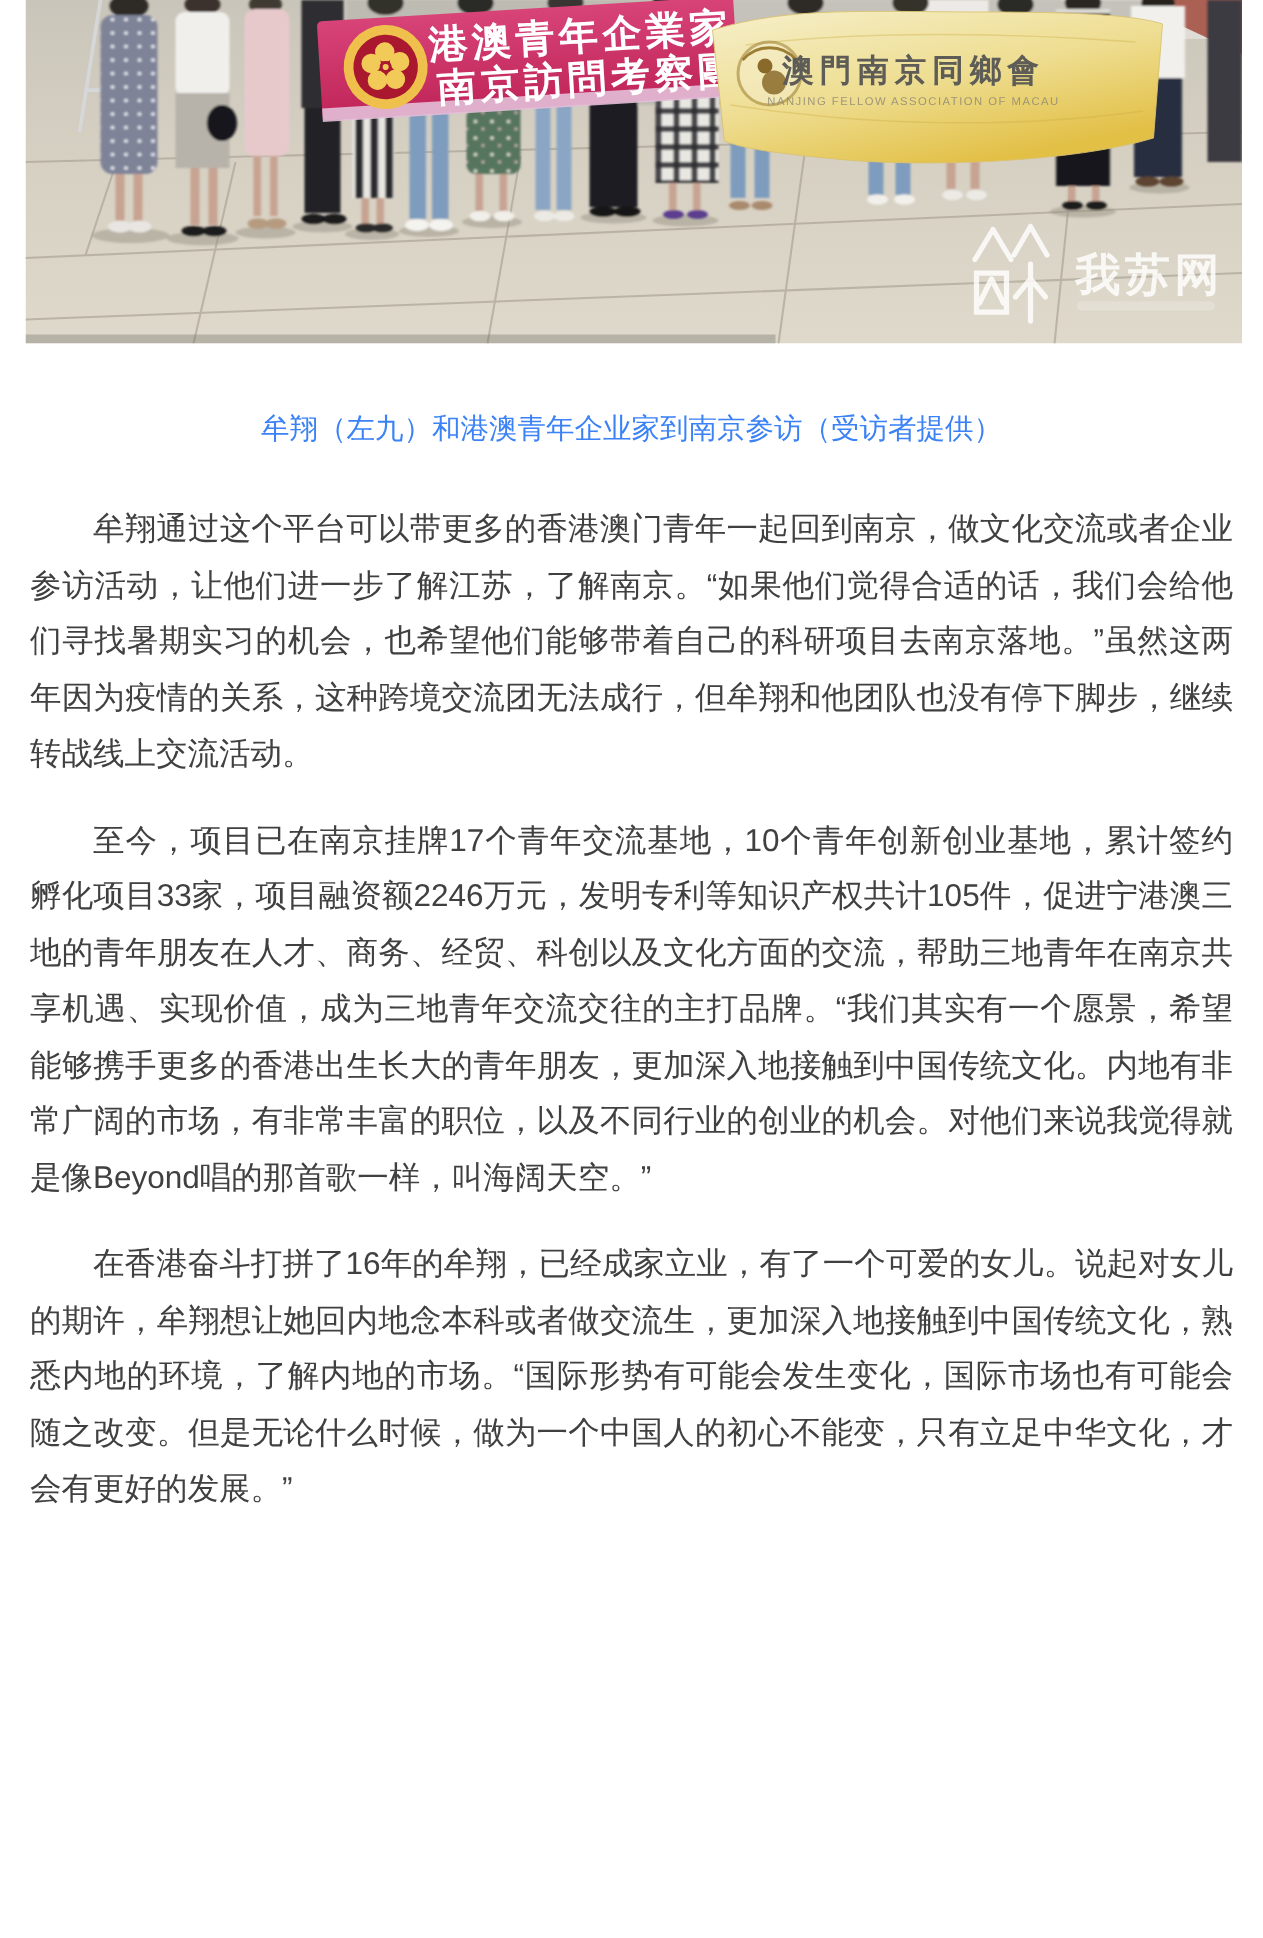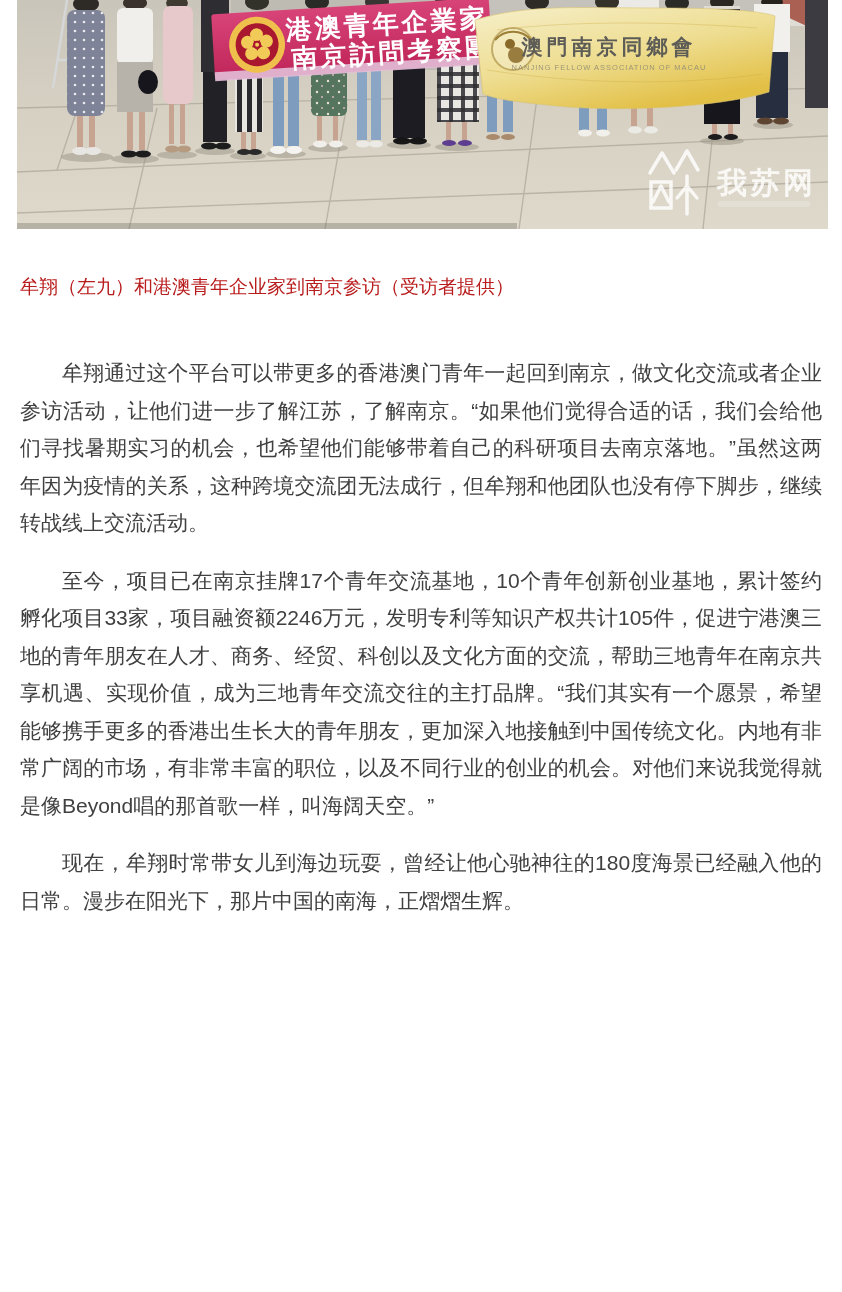--- a/index.html
+++ b/index.html
@@ -1,21 +1,21 @@
 <!DOCTYPE html>
 <html><head>
 <meta charset="utf-8">
 <style>
   html,body{margin:0;padding:0;background:#ffffff;}
   body{width:842px;min-height:1292px;font-family:"Liberation Sans","DejaVu Sans",sans-serif;}
   .page{width:842px;overflow:hidden;}
   .photo-wrap{margin:0;padding:0 14px 0 17px;}
   .photo-wrap svg{display:block;}
-  .caption{margin:46px 20px 0;text-align:left;font-size:19px;line-height:23px;color:#b91c1c;}
-  .article-body{margin:56px 20px 0;}
+  .caption{margin:46px 20px 0;text-align:center;font-size:19px;line-height:23px;color:#3b82f6;}
+  .article-body{margin:36px 20px 0;}
   .article-body p{
     font-size:21px;
     line-height:37.5px;
     color:#404040;
     text-align:justify;
     text-indent:2em;
     margin:0 0 20px 0;
     word-break:break-all;
   }
 </style>
@@ -250,16 +250,16 @@
         <rect x="701" y="201" width="92" height="6" rx="3" fill="#ffffff" opacity="0.25"></rect>
       </g>
     </svg>
   </figure>
 
   <div class="caption">牟翔（左九）和港澳青年企业家到南京参访（受访者提供）</div>
 
   <div class="article-body">
       <p>牟翔通过这个平台可以带更多的香港澳门青年一起回到南京，做文化交流或者企业参访活动，让他们进一步了解江苏，了解南京。“如果他们觉得合适的话，我们会给他们寻找暑期实习的机会，也希望他们能够带着自己的科研项目去南京落地。”虽然这两年因为疫情的关系，这种跨境交流团无法成行，但牟翔和他团队也没有停下脚步，继续转战线上交流活动。</p>
       <p>至今，项目已在南京挂牌17个青年交流基地，10个青年创新创业基地，累计签约孵化项目33家，项目融资额2246万元，发明专利等知识产权共计105件，促进宁港澳三地的青年朋友在人才、商务、经贸、科创以及文化方面的交流，帮助三地青年在南京共享机遇、实现价值，成为三地青年交流交往的主打品牌。“我们其实有一个愿景，希望能够携手更多的香港出生长大的青年朋友，更加深入地接触到中国传统文化。内地有非常广阔的市场，有非常丰富的职位，以及不同行业的创业的机会。对他们来说我觉得就是像Beyond唱的那首歌一样，叫海阔天空。”</p>
-      <p>现在，牟翔时常带女儿到海边玩耍，曾经让他心驰神往的180度海景已经融入他的日常。漫步在阳光下，那片中国的南海，正熠熠生辉。</p>
+      <p>在香港奋斗打拼了16年的牟翔，已经成家立业，有了一个可爱的女儿。说起对女儿的期许，牟翔想让她回内地念本科或者做交流生，更加深入地接触到中国传统文化，熟悉内地的环境，了解内地的市场。“国际形势有可能会发生变化，国际市场也有可能会随之改变。但是无论什么时候，做为一个中国人的初心不能变，只有立足中华文化，才会有更好的发展。”</p>
     </div>
 
 </div>
 
 </body></html>

